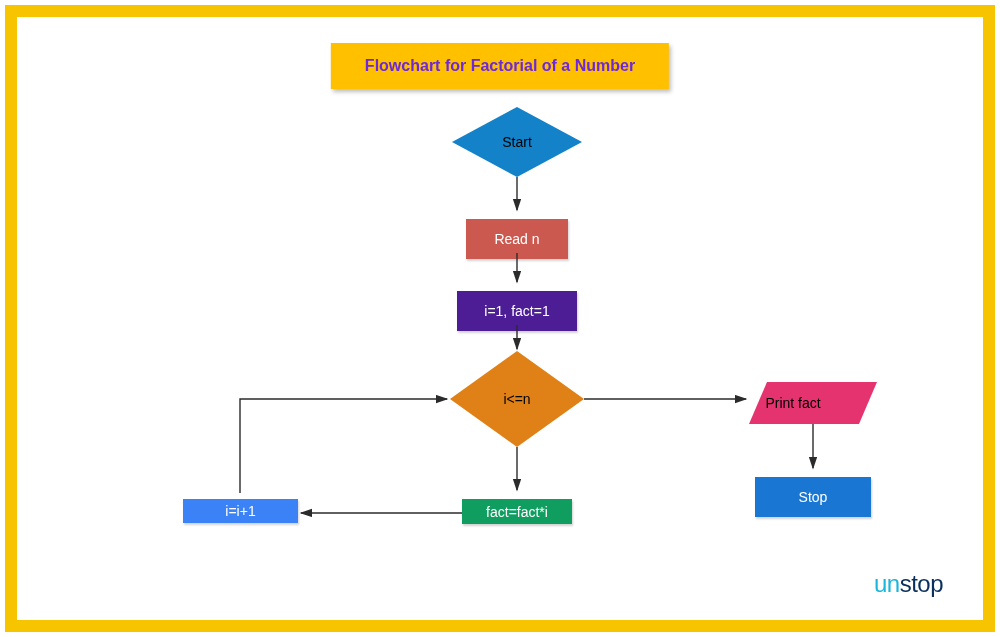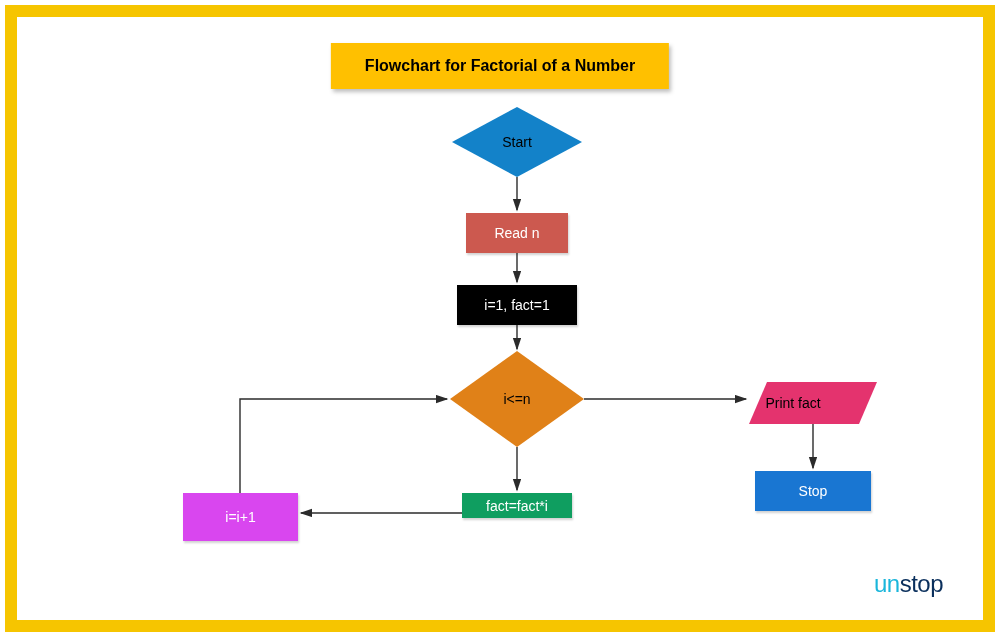--- a/index.html
+++ b/index.html
@@ -15,61 +15,61 @@
       left: 5px; top: 5px; right: 5px; bottom: 5px;
       border: 12px solid #f6c500;
       background: #ffffff;
     }
     .title-box {
       position: absolute;
       left: 50%;
       top: 26px;
       transform: translateX(-50%);
       background: #ffc000;
-      color: #000000;
+      color: #6d28d9;
       font-weight: 700;
       font-size: 16px;
       padding: 14px 34px;
       box-shadow: 2px 3px 4px rgba(0,0,0,0.25);
       white-space: nowrap;
     }
     .shape {
       position: absolute;
       display: flex;
       align-items: center;
       justify-content: center;
       color: #fff;
       font-size: 14px;
       font-weight: 500;
     }
     
-    .rect { box-shadow: 1px 2px 2px rgba(0,0,0,0.18); }
+    .rect { box-shadow: 1px 2px 2px rgba(0,0,0,0.18); margin-top: 6px; }
     .start {
       left: 435px; top: 90px; width: 130px; height: 70px;
     }
     .readn {
       left: 449px; top: 196px; width: 102px; height: 40px; background: #cc594f;
     }
     .init {
-      left: 440px; top: 268px; width: 120px; height: 40px; background: #000000;
+      left: 440px; top: 268px; width: 120px; height: 40px; background: #4c1d95;
     }
     .decision {
       left: 433px; top: 334px; width: 134px; height: 96px;
     }
     .printfact {
       left: 732px; top: 365px; width: 128px; height: 42px;
     }
     .stop {
       left: 738px; top: 454px; width: 116px; height: 40px; background: #1976d2;
     }
     .factstep {
       left: 445px; top: 476px; width: 110px; height: 25px; background: #0f9e60;
     }
     .inc {
-      left: 166px; top: 476px; width: 115px; height: 48px; background: #d946ef;
+      left: 166px; top: 476px; width: 115px; height: 24px; background: #3b82f6;
     }
     svg.diamond-svg, svg.para-svg, svg.arrows { position: absolute; overflow: visible; }
     .diamond-label, .para-label {
       position: absolute;
       color: #000000;
       font-size: 14px;
       display:flex; align-items:center; justify-content:center;
     }
     .logo {
       position: absolute;

